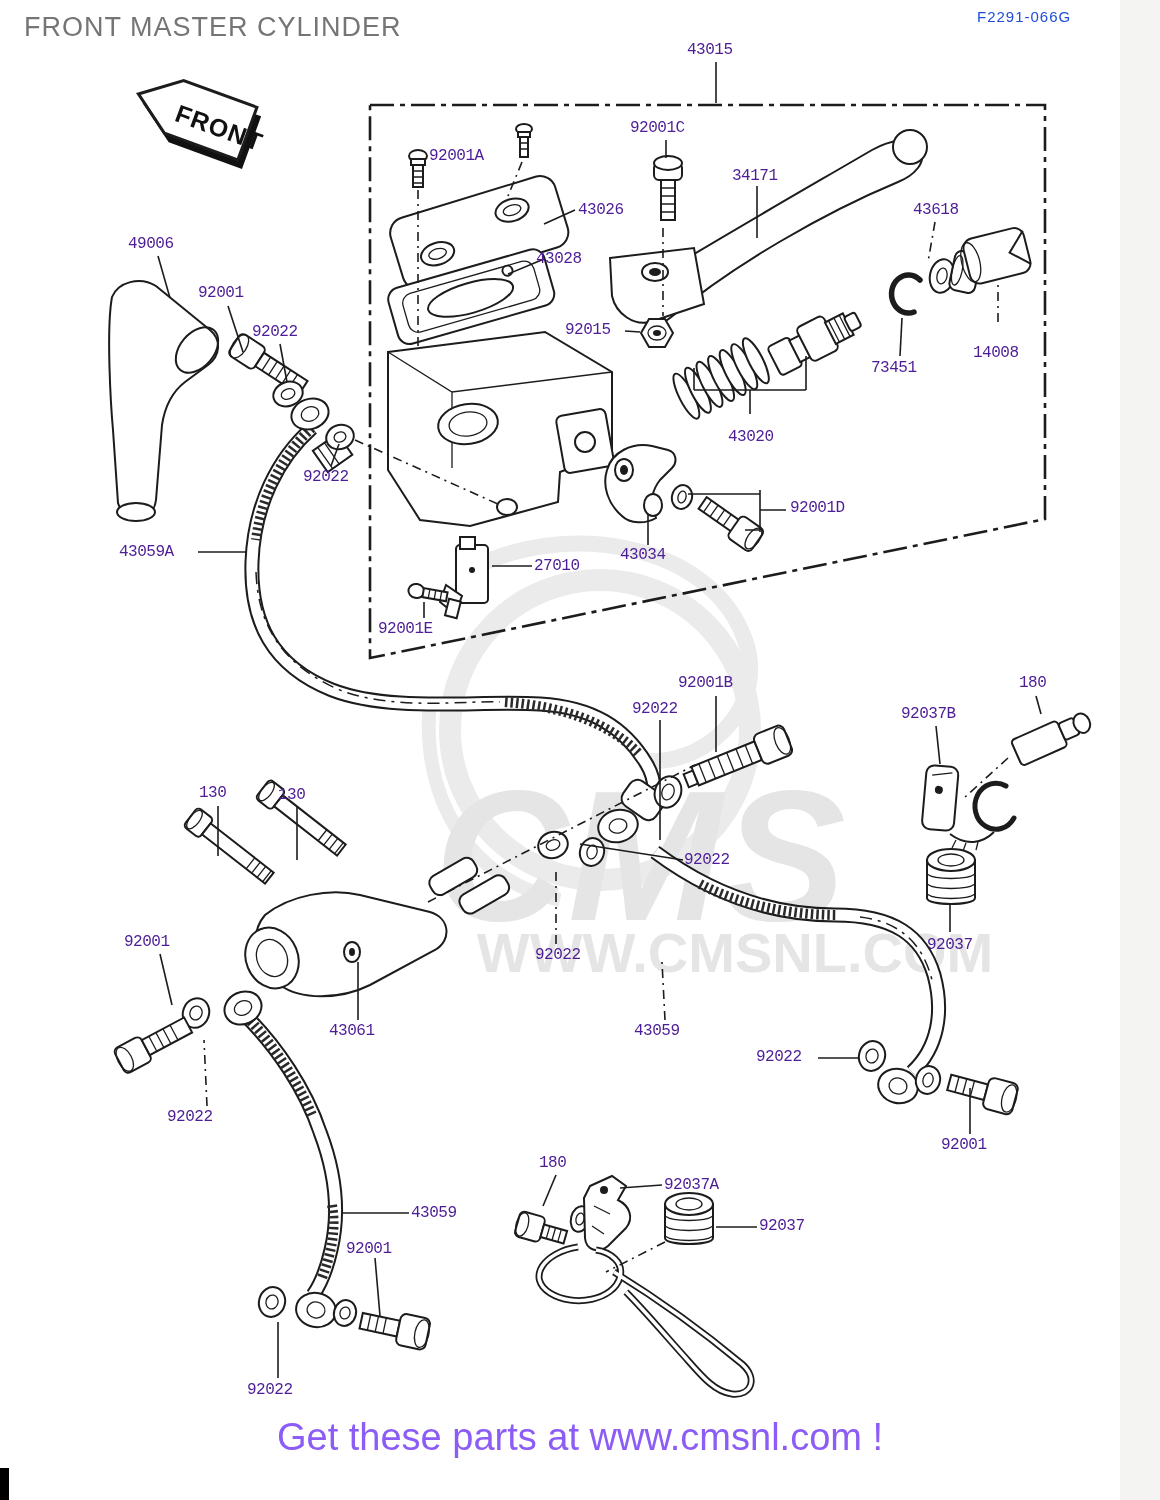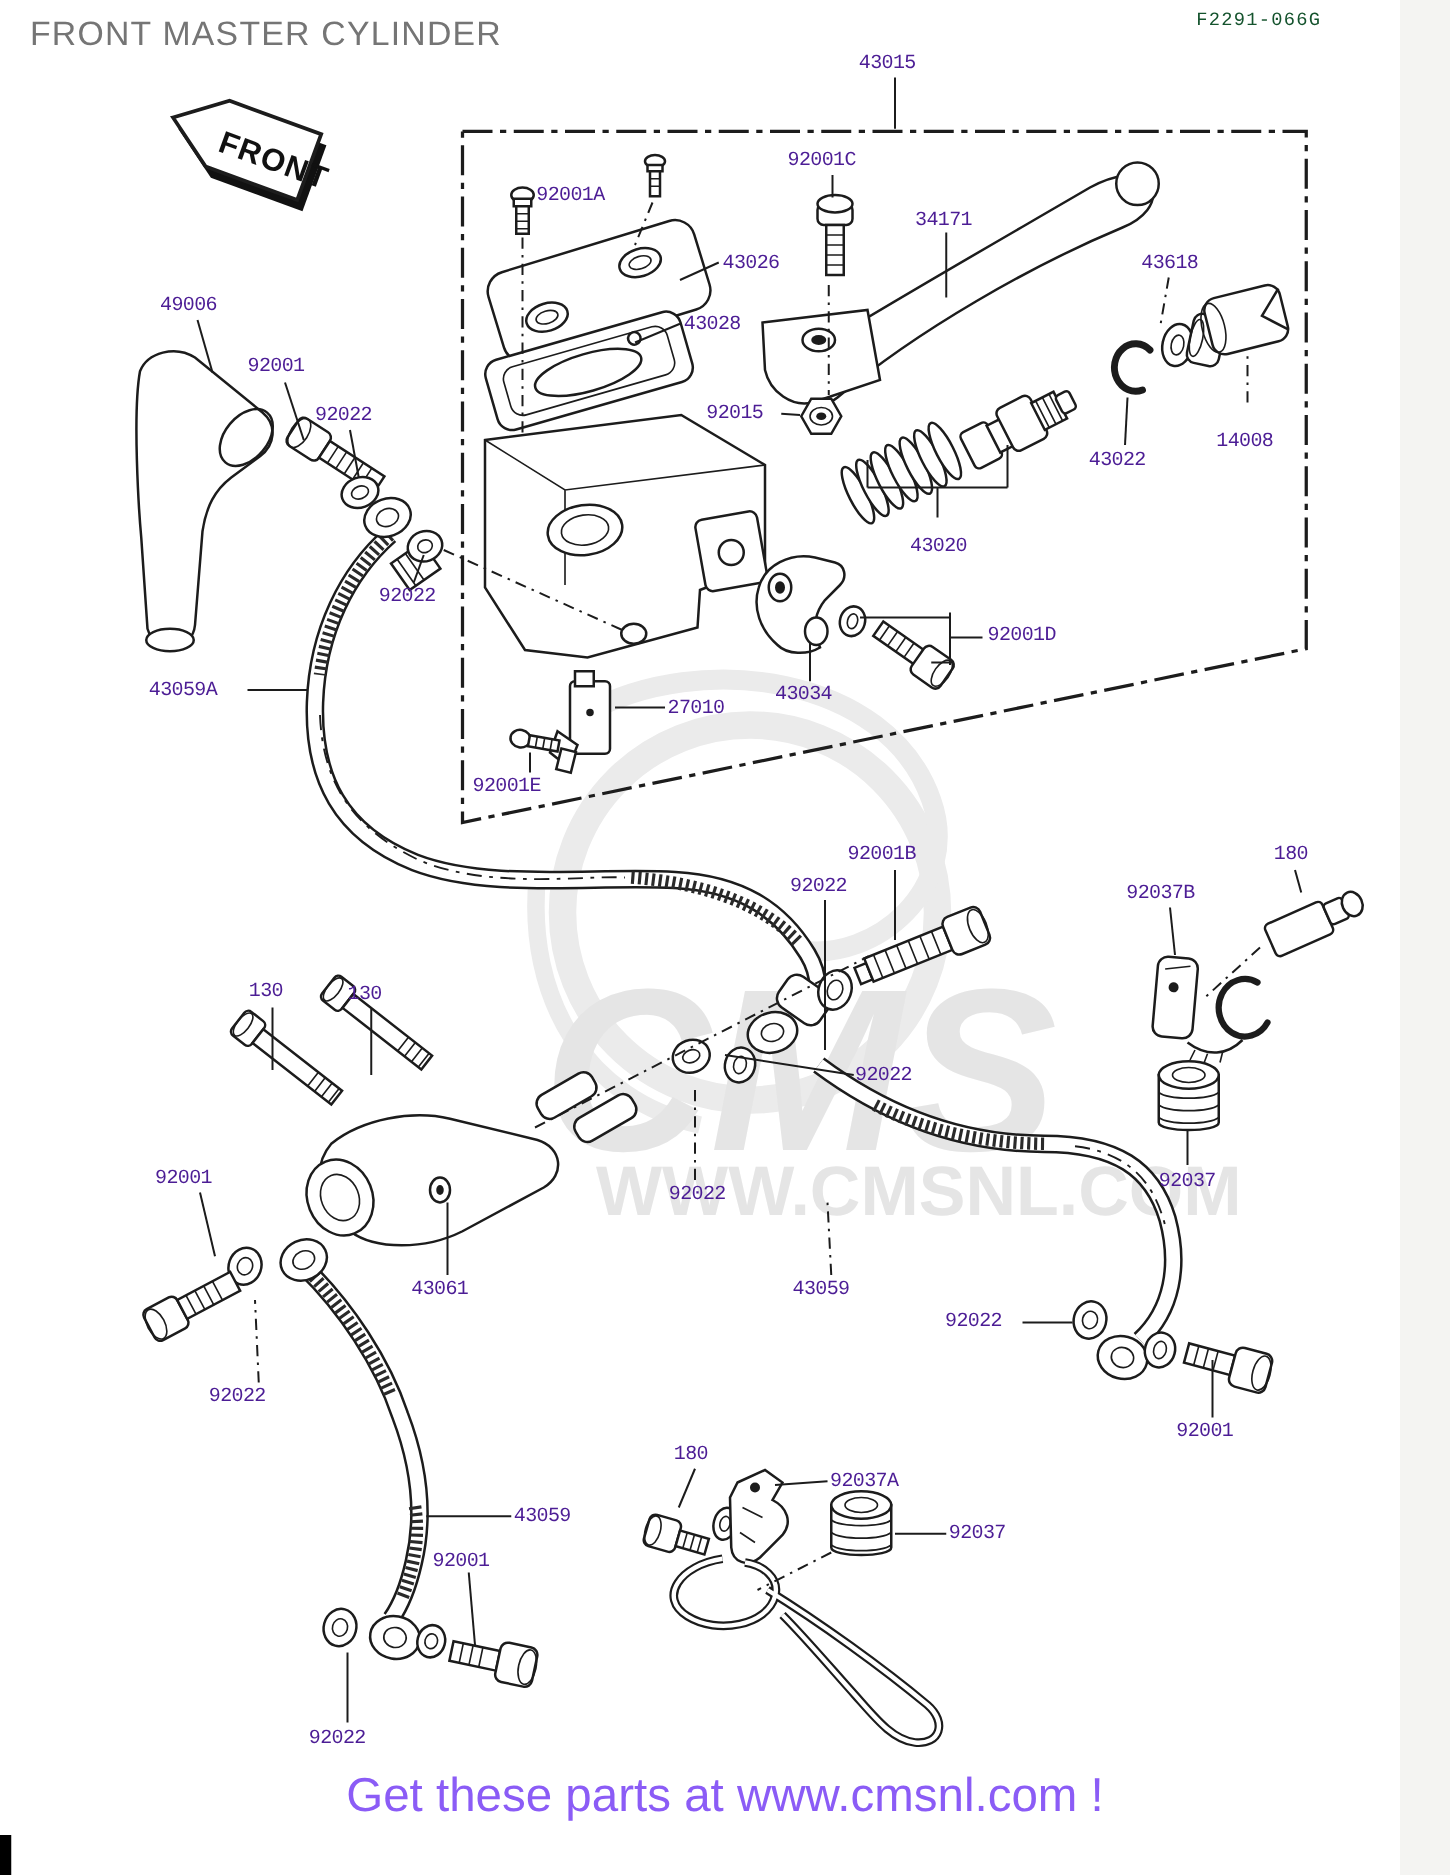--- a/index.html
+++ b/index.html
@@ -5,22 +5,22 @@
   html,body{margin:0;padding:0;background:#f4f4f2;}
   #stage{
     position:relative;width:1120px;height:1500px;background:#ffffff;
     overflow:hidden;font-family:"Liberation Sans",sans-serif;
   }
   #page-title{
     position:absolute;left:24px;top:12px;font-size:27px;color:#757575;
     letter-spacing:1px;white-space:nowrap;
   }
   #figure-code{
-    position:absolute;left:957px;top:8px;font-size:15px;color:#14532d;
-    letter-spacing:1px;white-space:nowrap;font-family:Liberation Mono, monospace;
+    position:absolute;left:977px;top:8px;font-size:15px;color:#1d4ed8;
+    letter-spacing:1px;white-space:nowrap;
   }
   #diagram-svg{position:absolute;left:0;top:0;}
   .part-label{
     position:absolute;font-size:16px;color:#4c1d95;white-space:nowrap;
     letter-spacing:-0.5px;line-height:20px;font-family:Liberation Mono, monospace;
   }
   #footer-banner{
     position:absolute;left:0;top:1416px;width:1160px;text-align:center;
     font-size:38px;color:#8b5cf6;white-space:nowrap;
   }
@@ -412,23 +412,23 @@
     </g>
   </svg>
 
   <div id="labels">
       <div class="part-label" style="left: 687px; top: 40px;">43015</div>
       <div class="part-label" style="left: 429px; top: 146px;">92001A</div>
       <div class="part-label" style="left: 630px; top: 118px;">92001C</div>
       <div class="part-label" style="left: 732px; top: 166px;">34171</div>
       <div class="part-label" style="left: 913px; top: 200px;">43618</div>
       <div class="part-label" style="left: 578px; top: 200px;">43026</div>
-      <div class="part-label" style="left: 547px; top: 249px; text-align: center;">43028</div>
+      <div class="part-label" style="left: 536px; top: 249px; text-align: center;">43028</div>
       <div class="part-label" style="left: 565px; top: 320px;">92015</div>
-      <div class="part-label" style="left: 871px; top: 358px;">43022</div>
+      <div class="part-label" style="left: 871px; top: 358px;">73451</div>
       <div class="part-label" style="left: 973px; top: 323px; margin-top: 20px;">14008</div>
       <div class="part-label" style="left: 728px; top: 415px; margin-top: 12px;">43020</div>
       <div class="part-label" style="left: 790px; top: 498px;">92001D</div>
       <div class="part-label" style="left: 620px; top: 545px;">43034</div>
       <div class="part-label" style="left: 534px; top: 556px;">27010</div>
       <div class="part-label" style="left: 378px; top: 619px;">92001E</div>
       <div class="part-label" style="left: 128px; top: 234px;">49006</div>
       <div class="part-label" style="left: 198px; top: 283px;">92001</div>
       <div class="part-label" style="left: 252px; top: 322px;">92022</div>
       <div class="part-label" style="left: 303px; top: 467px;">92022</div>

